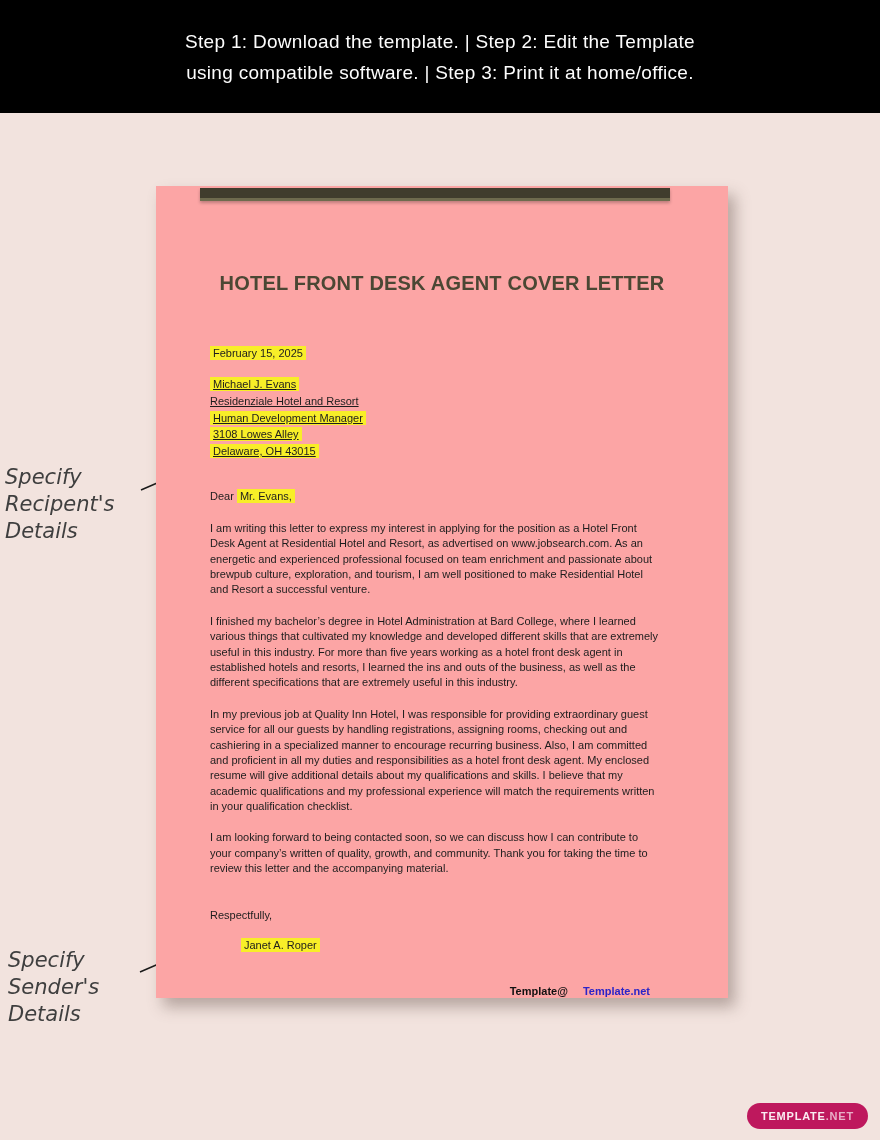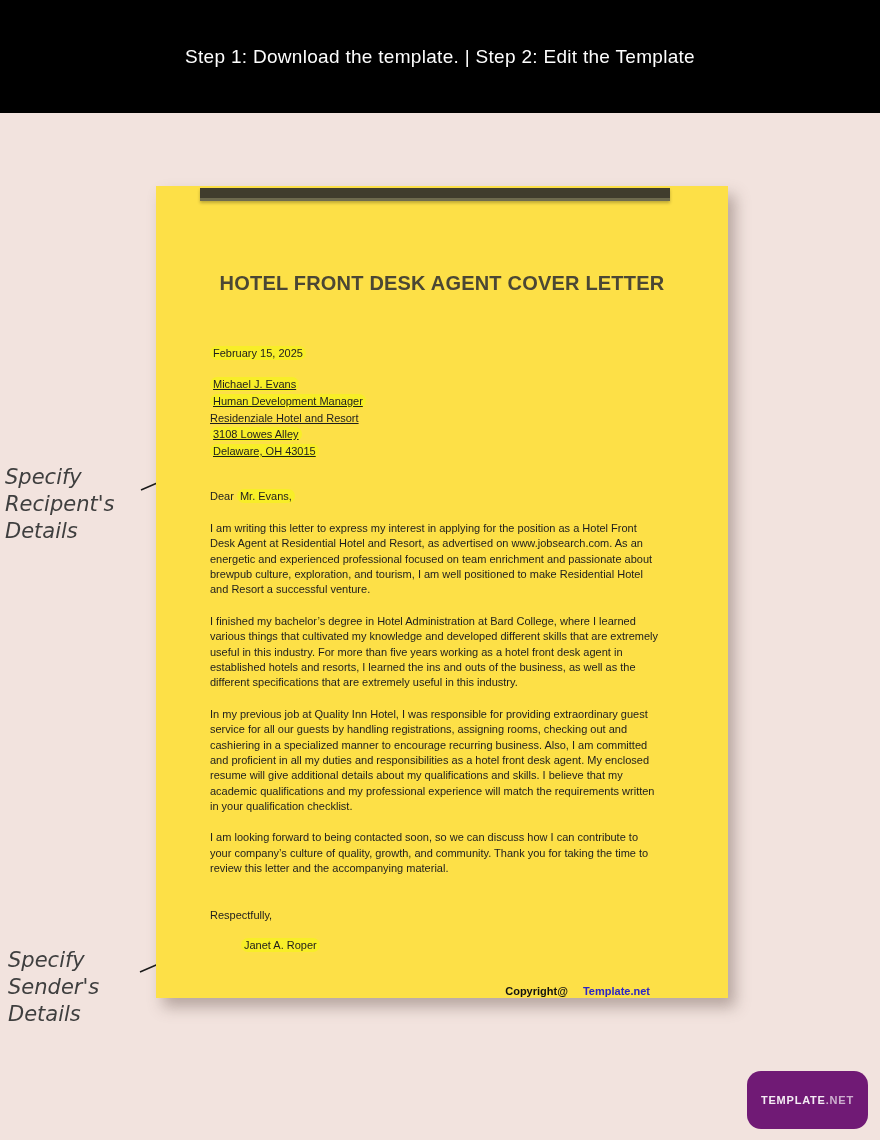--- a/index.html
+++ b/index.html
@@ -20,21 +20,21 @@
   .banner div{
     color:#fdfdfd;
     font-size:19px;
     letter-spacing:.3px;
     line-height:29px;
     white-space:nowrap;
   }
   
   .paper{
     position:absolute;left:156px;top:186px;width:572px;height:812px;
-    background:#fde047;
+    background:#fca5a5;
     box-shadow:7px 9px 14px rgba(110,90,85,.45);
   }
   .paper-bar{
     position:absolute;left:44px;top:2px;width:470px;height:10px;
     background:#403d2d;
     border-bottom:3px solid #6e6b4e;
     box-shadow:0 2px 3px rgba(0,0,0,.25);
   }
   .letter-title{
     position:absolute;left:0;top:86px;width:100%;
@@ -42,21 +42,21 @@
     text-align:center;
     font-size:20px;font-weight:700;
     color:#4b4734;
     letter-spacing:.2px;
   }
   .letter-body{
     position:absolute;left:54px;top:160px;width:452px;
     font-size:11px;line-height:1.4;color:#1d1d1d;
   }
   .letter-body p{margin:0 0 16px 0;}
-  .hl{background:#f8ee28;padding:1px 3px;border-radius:7px;}
+  .hl{background:#f8ee28;padding:1px 3px;}
   .date-line{margin:0 0 15px 0;}
   .address{line-height:1.42;margin:0 0 30px 0;text-decoration:underline;}
   .address div{margin-bottom:1px;}
   .salutation{margin:0 0 15px 0;}
   .para-4{margin:0 0 31px 0 !important;}
   .closing{margin:0 0 15px 0 !important;}
   .signature{margin:0 0 0 0 !important;padding-left:31px;}
   .copyright{
     margin:31px 12px 0 0 !important;
     text-align:right;
@@ -73,36 +73,37 @@
     color:#3f3f3f;
   }
   .annotation-recipient{left:5px;top:464px;}
   .annotation-sender{left:8px;top:947px;}
   .connector{position:absolute;overflow:visible;}
   .connector-recipient{left:135px;top:448px;}
   .connector-sender{left:134px;top:930px;}
   
   .badge{
     position:absolute;right:12px;bottom:11px;
-    height:26px;padding:16px 14px;
+    height:26px;padding:0 14px;
     border-radius:14px;
-    background:#701a75;
+    background:#be185d;
     display:flex;align-items:center;
     font-size:11px;font-weight:700;letter-spacing:.8px;
   }
   .badge .b{color:rgba(255,255,255,.92);}
   .badge .l{color:rgba(255,255,255,.65);}
 </style>
 </head>
 <body>
 
 <div class="stage">
 
   <header class="banner">
     <div>Step 1: Download the template. | Step 2: Edit the Template</div>
+    <div>using compatible software. | Step 3: Print it at home/office.</div>
   </header>
 
   <div class="annotation annotation-recipient">
     <div>Specify</div>
     <div>Recipent's</div>
     <div>Details</div>
   </div>
   <svg class="connector connector-recipient" width="95" height="48">
     <line x1="6" y1="42" x2="89" y2="6" stroke="#1a1a1a" stroke-width="1.5"></line>
   </svg>
@@ -119,37 +120,37 @@
   <div class="paper">
     <div class="paper-bar"></div>
     <h1 class="letter-title">HOTEL FRONT DESK AGENT COVER LETTER</h1>
 
     <div class="letter-body">
 
       <p class="date-line"><span class="hl">February 15, 2025</span></p>
 
       <div class="address">
         <div><span class="hl">Michael J. Evans</span></div>
+        <div>Residenziale Hotel and Resort</div>
         <div><span class="hl">Human Development Manager</span></div>
-        <div>Residenziale Hotel and Resort</div>
         <div><span class="hl">3108 Lowes Alley</span></div>
         <div><span class="hl">Delaware, OH 43015</span></div>
       </div>
 
       <p class="salutation"><span>Dear </span><span class="hl">Mr. Evans,</span></p>
 
       <p class="para-1">I am writing this letter to express my interest in applying for the position as a Hotel Front Desk Agent at Residential Hotel and Resort, as advertised on www.jobsearch.com. As an energetic and experienced professional focused on team enrichment and passionate about brewpub culture, exploration, and tourism, I am well positioned to make Residential Hotel and Resort a successful venture.</p>
       <p class="para-2">I finished my bachelor’s degree in Hotel Administration at Bard College, where I learned various things that cultivated my knowledge and developed different skills that are extremely useful in this industry. For more than five years working as a hotel front desk agent in established hotels and resorts, I learned the ins and outs of the business, as well as the different specifications that are extremely useful in this industry.</p>
       <p class="para-3">In my previous job at Quality Inn Hotel, I was responsible for providing extraordinary guest service for all our guests by handling registrations, assigning rooms, checking out and cashiering in a specialized manner to encourage recurring business. Also, I am committed and proficient in all my duties and responsibilities as a hotel front desk agent. My enclosed resume will give additional details about my qualifications and skills. I believe that my academic qualifications and my professional experience will match the requirements written in your qualification checklist.</p>
-      <p class="para-4">I am looking forward to being contacted soon, so we can discuss how I can contribute to your company’s culture of quality, growth, and community. Thank you for taking the time to review this letter and the accompanying material.</p>
+      <p class="para-4">I am looking forward to being contacted soon, so we can discuss how I can contribute to your company’s written of quality, growth, and community. Thank you for taking the time to review this letter and the accompanying material.</p>
 
       <p class="closing">Respectfully,</p>
       <p class="signature"><span class="hl">Janet A. Roper</span></p>
 
-      <p class="copyright"><span>Copyright@ </span><a>Template.net</a></p>
+      <p class="copyright"><span>Template@ </span><a>Template.net</a></p>
     </div>
   </div>
 
   <div class="badge">
     <span class="b">TEMPLATE</span>
       <span class="l">.NET</span>
   </div>
 
 </div>
 

